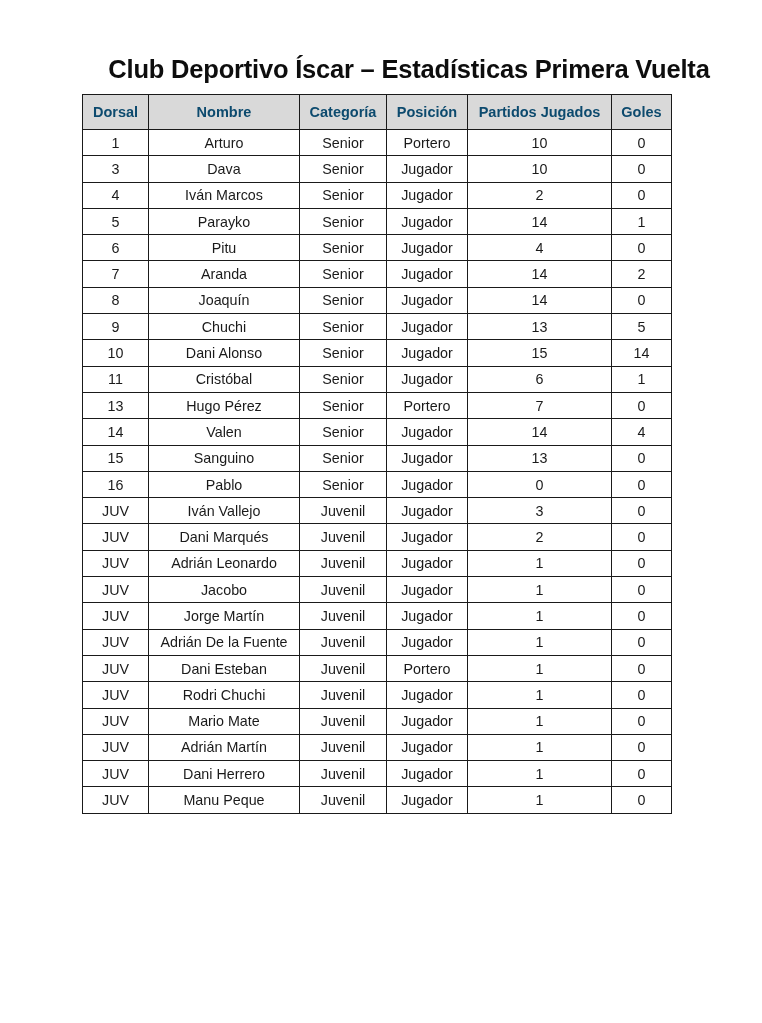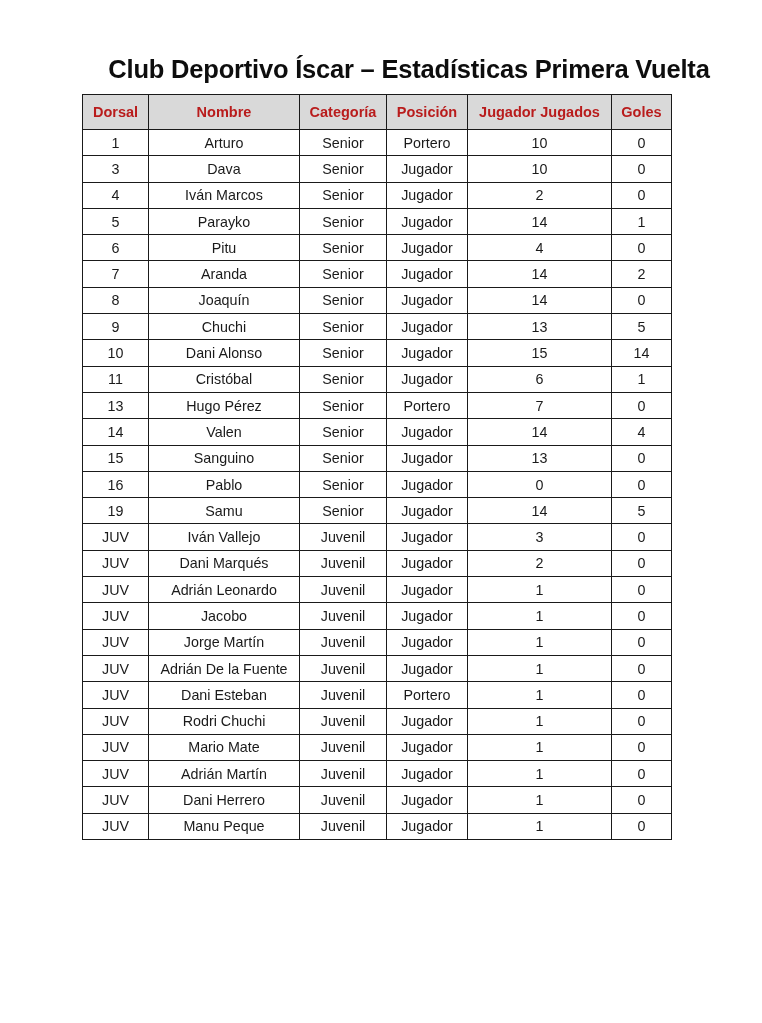--- a/index.html
+++ b/index.html
@@ -1,20 +1,20 @@
 <!DOCTYPE html>
 <html><head>
 <meta charset="utf-8">
 <style>
   html, body { margin: 0; padding: 0; background: #ffffff; }
   body { width: 762px; height: 1023px; position: relative; overflow: hidden; font-family: "Liberation Sans", sans-serif; color: #111; }
   .title { position: absolute; left: 0; width: 762px; top: 55px; text-align: center; font-weight: bold; font-size: 25.5px; letter-spacing: -0.2px; color: #0d0d0d; white-space: nowrap; padding-left: 28px; }
   table.stats { position: absolute; left: 82px; top: 94px; border-collapse: collapse; table-layout: fixed; width: 589px; }
   table.stats th, table.stats td { border: 1.6px solid #1a1a1a; text-align: center; padding: 0; white-space: nowrap; overflow: hidden; }
-  table.stats th { background: #d9d9d9; font-weight: bold; font-size: 14.5px; height: 34px; color: #b91c1c; }
+  table.stats th { background: #d9d9d9; font-weight: bold; font-size: 14.5px; height: 34px; color: #0c4a6e; }
   table.stats td { font-size: 14.3px; height: 25.3px; color: #1a1a1a; }
   col.c-dorsal { width: 66px; } col.c-nombre { width: 151px; } col.c-cat { width: 87px; }
   col.c-pos { width: 81px; } col.c-pj { width: 144px; } col.c-goles { width: 60px; }
 </style>
 </head>
 <body>
 
 <div class="title">Club Deportivo Íscar – Estadísticas Primera Vuelta</div>
 
 <table class="stats">
@@ -25,21 +25,21 @@
       <col class="c-pos">
       <col class="c-pj">
       <col class="c-goles">
   </colgroup>
   <thead>
     <tr>
       <th>Dorsal</th>
       <th>Nombre</th>
       <th>Categoría</th>
       <th>Posición</th>
-      <th>Jugador Jugados</th>
+      <th>Partidos Jugados</th>
       <th>Goles</th>
     </tr>
   </thead>
   <tbody id="table-body">
       <tr>
         <td>1</td>
         <td>Arturo</td>
         <td>Senior</td>
         <td>Portero</td>
         <td>10</td>
@@ -143,28 +143,20 @@
       </tr>
       <tr>
         <td>16</td>
         <td>Pablo</td>
         <td>Senior</td>
         <td>Jugador</td>
         <td>0</td>
         <td>0</td>
       </tr>
       <tr>
-        <td>19</td>
-        <td>Samu</td>
-        <td>Senior</td>
-        <td>Jugador</td>
-        <td>14</td>
-        <td>5</td>
-      </tr>
-      <tr>
         <td>JUV</td>
         <td>Iván Vallejo</td>
         <td>Juvenil</td>
         <td>Jugador</td>
         <td>3</td>
         <td>0</td>
       </tr>
       <tr>
         <td>JUV</td>
         <td>Dani Marqués</td>

